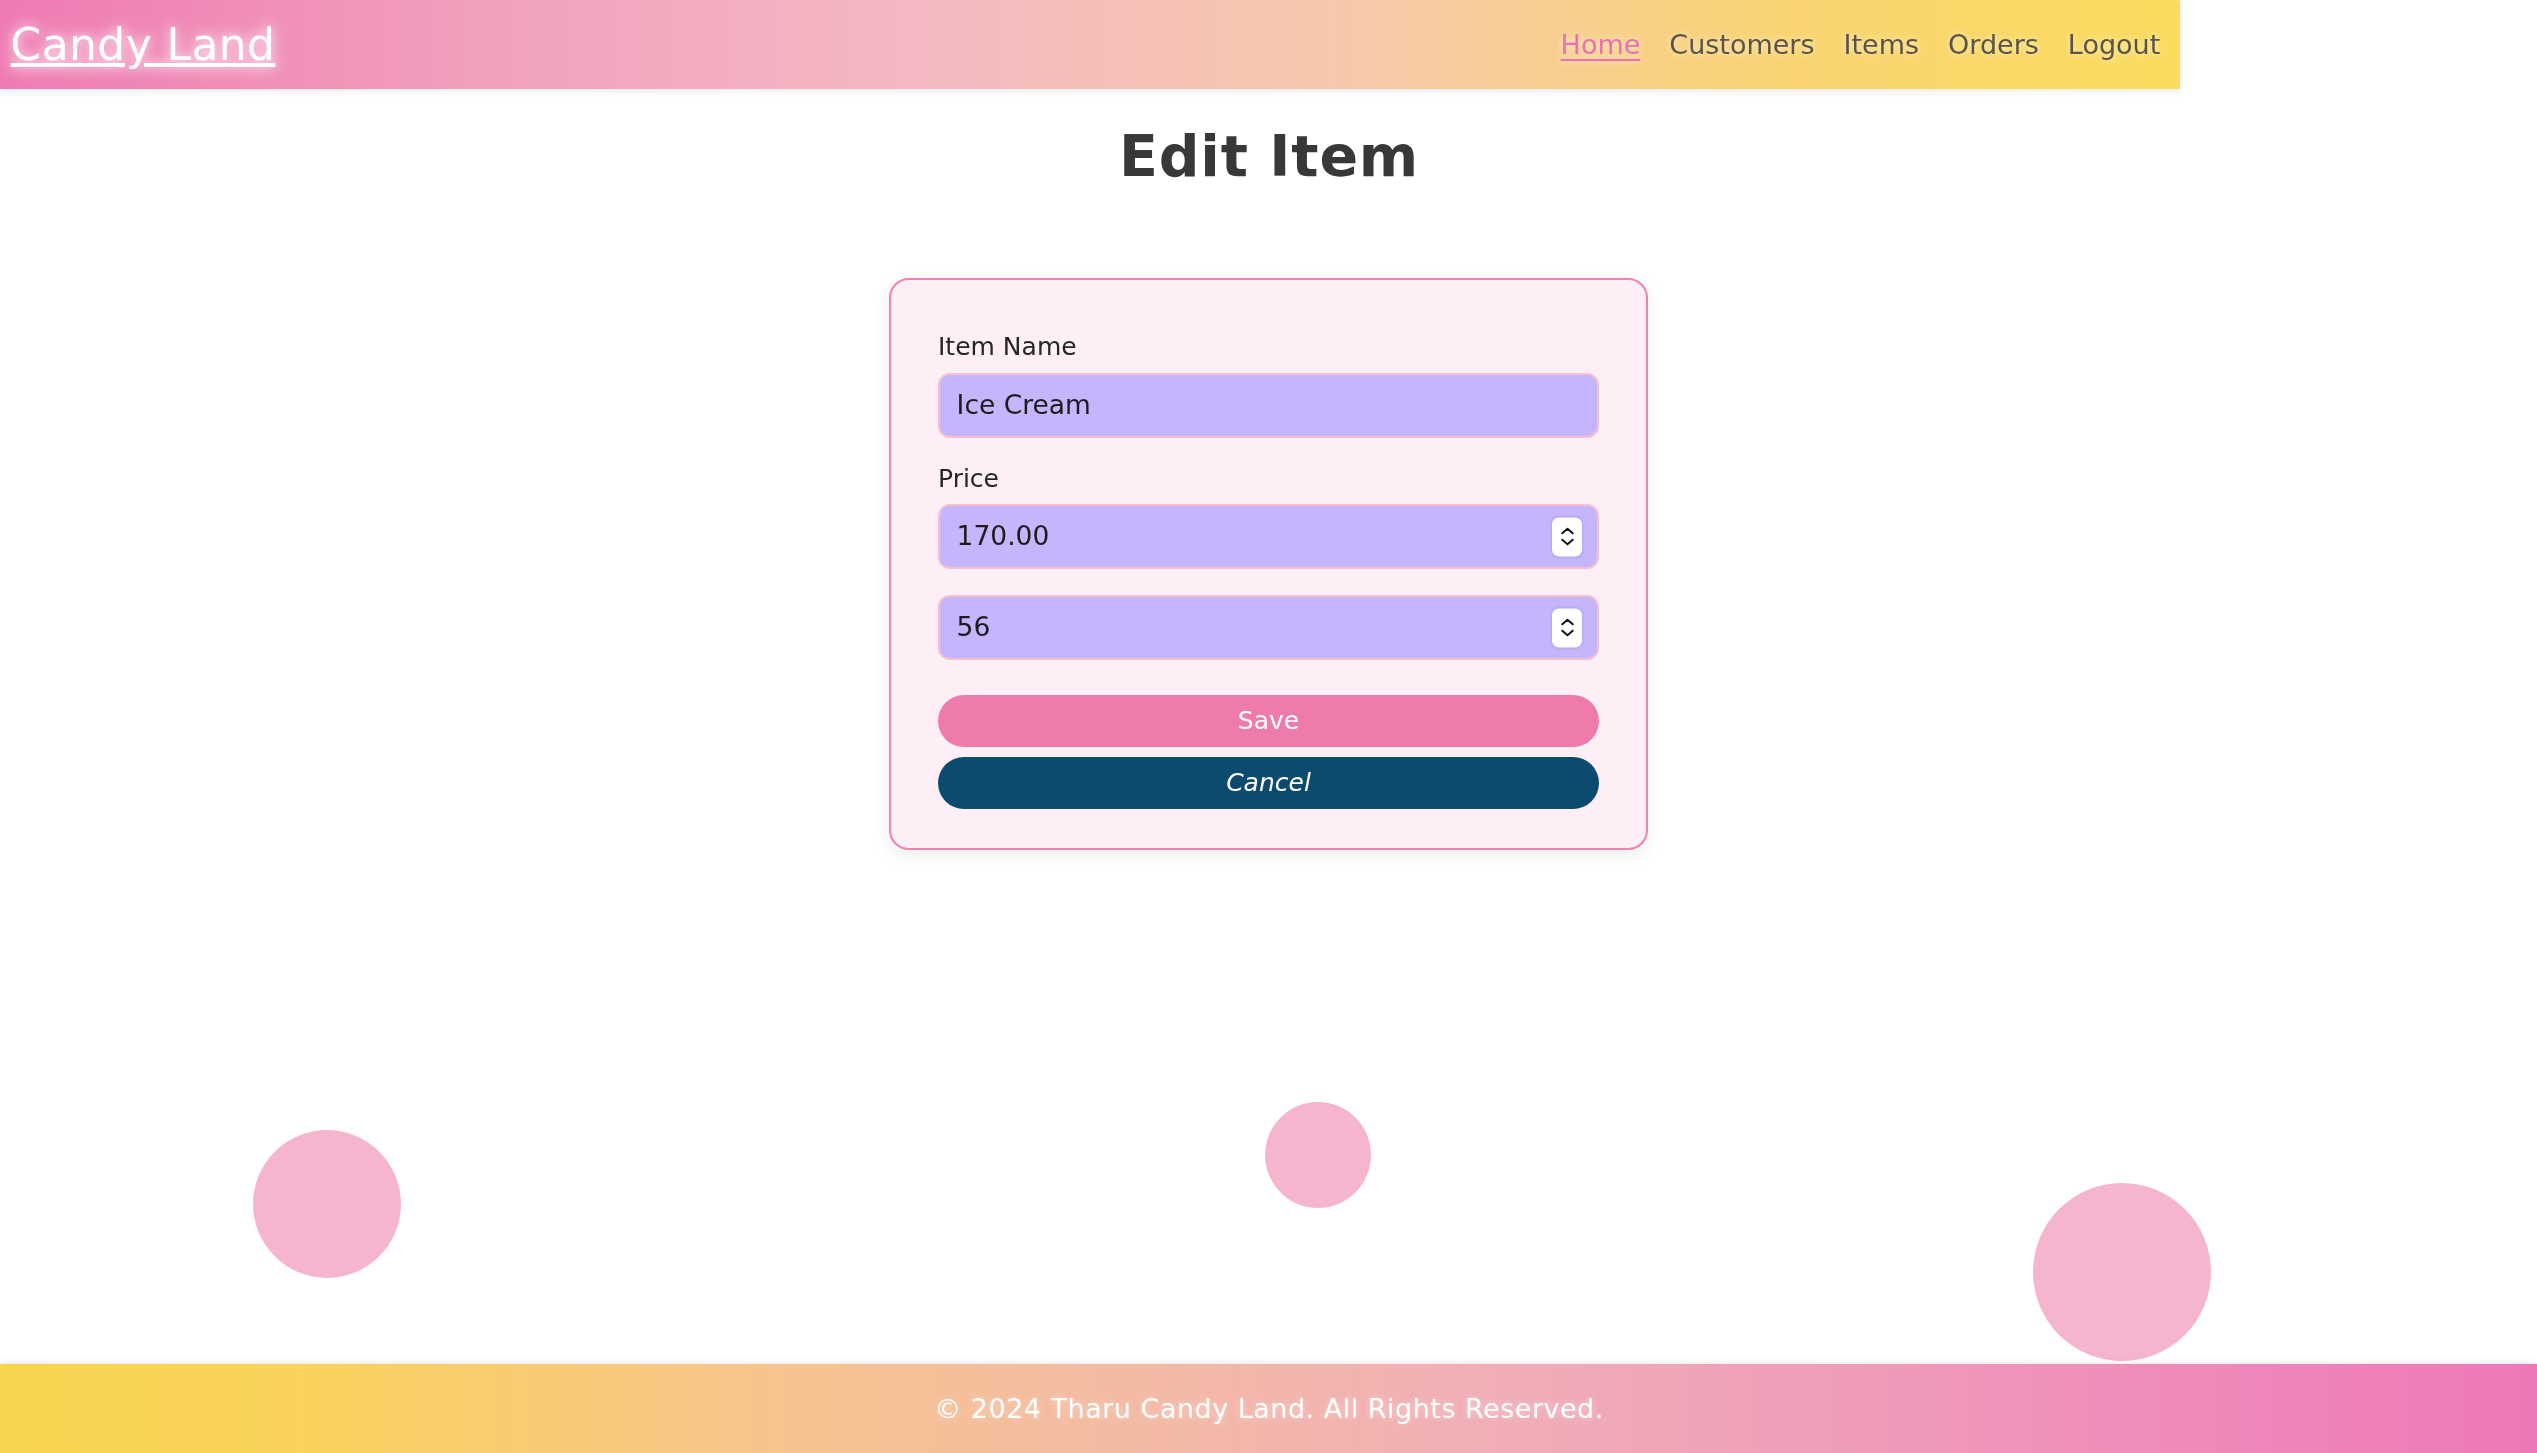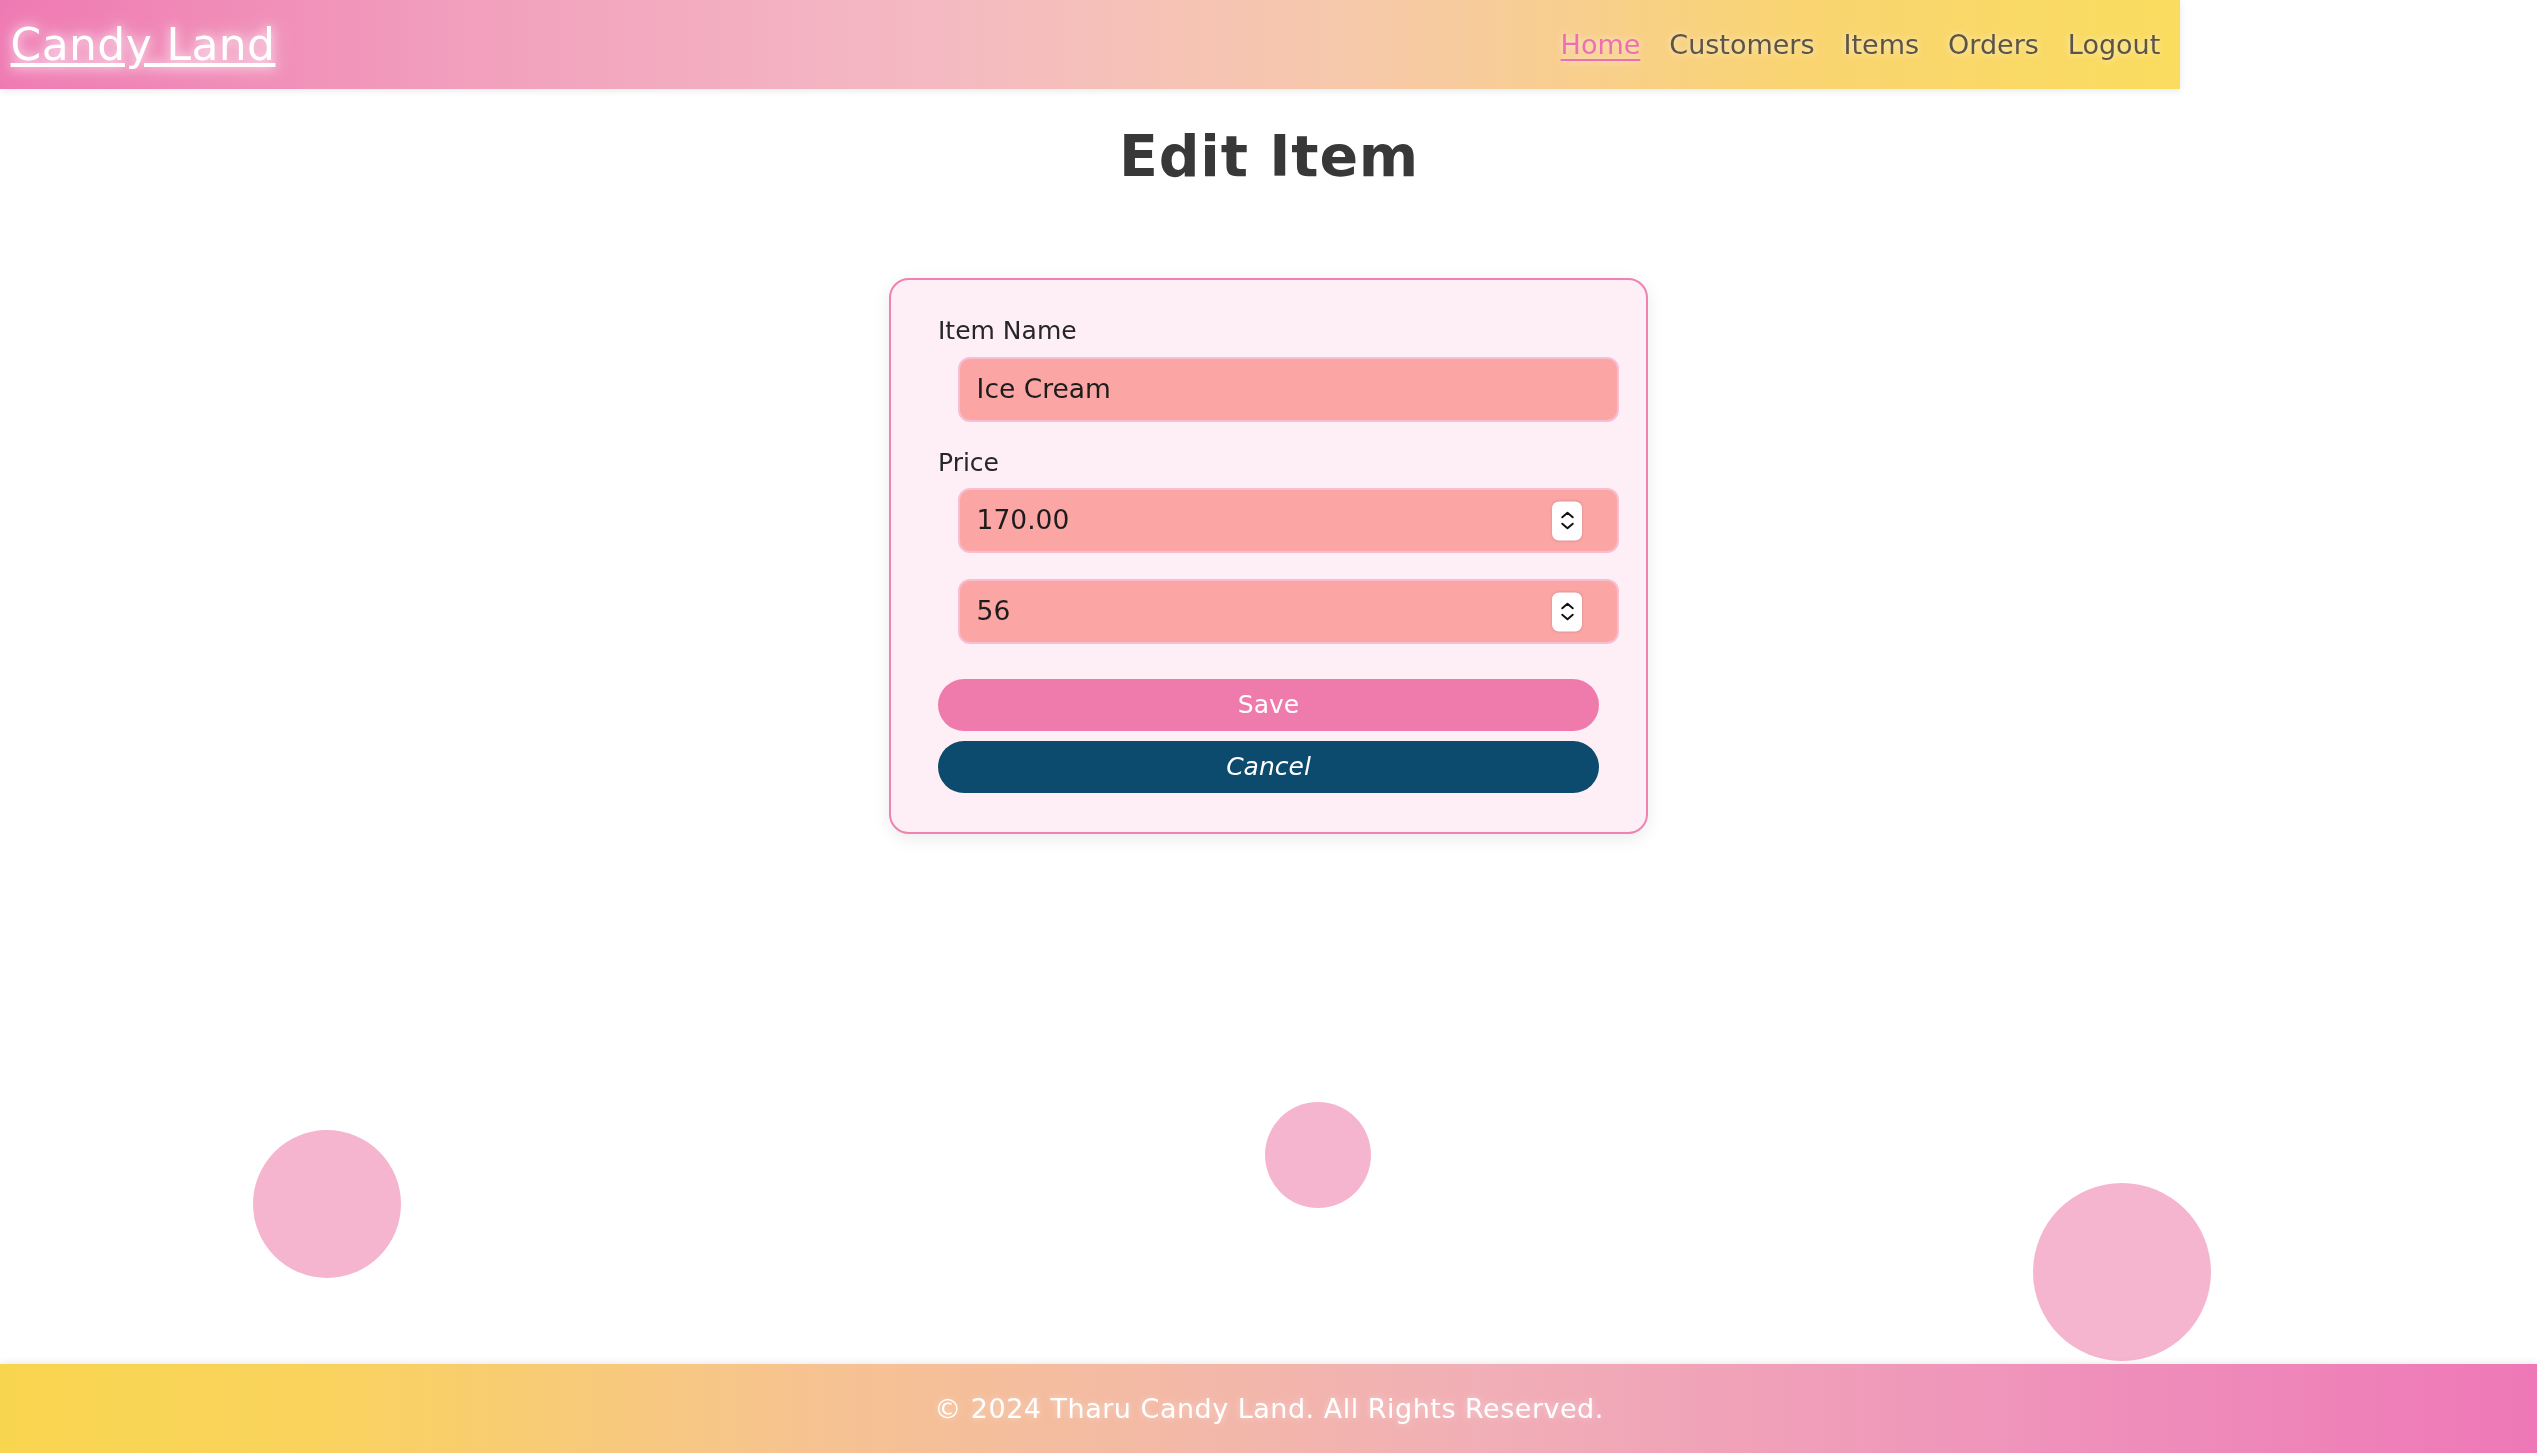--- a/index.html
+++ b/index.html
@@ -106,51 +106,50 @@
   
   .card {
     position: absolute;
     left: 889px;
     top: 189px;
     width: 759px;
     background: #fdeff5;
     border: 2.3px solid #ef83b0;
     border-radius: 19.7px;
     box-shadow: 0 4.5px 16.6px rgba(0,0,0,0.08);
-    padding: 36px 47px 39px 47px;
+    padding: 52px 47px 39px 47px;
   }
 
   .field { margin-bottom: 26px; }
   .field:last-of-type { margin-bottom: 0; }
 
   .field-label {
     display: block;
     font-family: "DejaVu Sans", "Liberation Sans", sans-serif;
     font-size: 25px;
     line-height: 1.2;
     color: #262626;
     margin-bottom: 10.6px;
   }
 
   .input-wrap { position: relative; }
 
   .text-input {
     width: 100%;
     height: 65px;
-    background: #fca5a5;
+    background: #c4b5fd;
     border: 2.3px solid #f7bdd1;
     border-radius: 12px;
     padding: 0 16.6px;
     font-family: "DejaVu Sans", "Liberation Sans", sans-serif;
     font-size: 26.5px;
     color: #1c1c1c;
     outline: none;
     display: flex;
     align-items: center;
-    margin-left: 20px;
   }
   .text-input .val { line-height: 1; }
 
   
   .spinner {
     position: absolute;
     right: 16.6px;
     top: 50%;
     transform: translateY(-50%);
     width: 30px;

